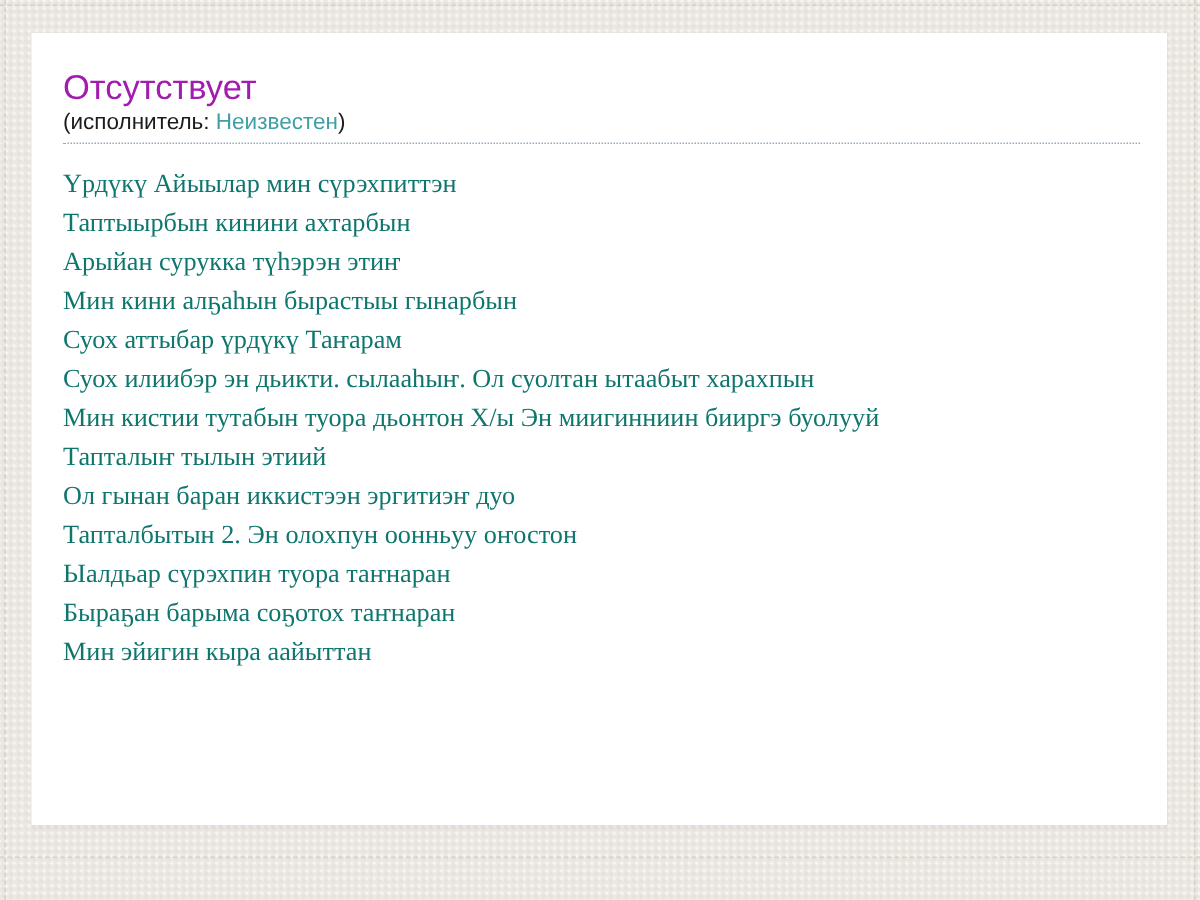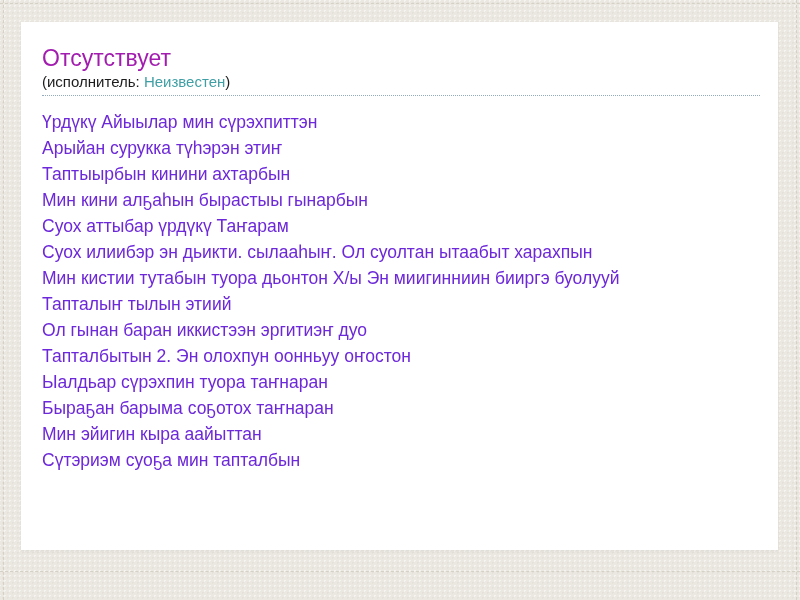--- a/index.html
+++ b/index.html
@@ -65,45 +65,45 @@
   .separator {
     border: none;
     border-bottom: 1px dotted #93aabd;
     height: 0;
     margin: 4px 0 0 0;
   }
   .lyrics {
     margin-top: 13px;
     font-size: 17.5px;
     line-height: 26px;
-    color: #6d28d9;
+    color: #0f766e;
     white-space: nowrap;
+    font-family: Liberation Serif, serif;
   }
 </style>
 </head>
 <body>
 
 <div class="stitch-h" style="top:3px;"></div>
 <div class="stitch-h" style="top:571px;"></div>
 <div class="stitch-v" style="left:3px;"></div>
 <div class="stitch-v" style="left:796px;"></div>
 
 <div class="card">
   <h1 class="song-title">Отсутствует</h1>
   <div class="song-subtitle"><span>(исполнитель: </span><a class="artist-link">Неизвестен</a><span>)</span></div>
   <div class="separator"></div>
   <div class="lyrics">
       <div>Үрдүкү Айыылар мин сүрэхпиттэн</div>
+      <div>Таптыырбын кинини ахтарбын</div>
       <div>Арыйан сурукка түһэрэн этиҥ</div>
-      <div>Таптыырбын кинини ахтарбын</div>
       <div>Мин кини алҕаһын бырастыы гынарбын</div>
       <div>Суох аттыбар үрдүкү Таҥарам</div>
       <div>Суох илиибэр эн дьикти. сылааһыҥ. Ол суолтан ытаабыт харахпын</div>
       <div>Мин кистии тутабын туора дьонтон Х/ы Эн миигинниин бииргэ буолууй</div>
       <div>Тапталыҥ тылын этиий</div>
       <div>Ол гынан баран иккистээн эргитиэҥ дуо</div>
       <div>Тапталбытын 2. Эн олохпун оонньуу оҥостон</div>
       <div>Ыалдьар сүрэхпин туора таҥнаран</div>
       <div>Быраҕан барыма соҕотох таҥнаран</div>
       <div>Мин эйигин кыра аайыттан</div>
-      <div>Сүтэриэм суоҕа мин тапталбын</div>
     </div>
 </div>
 
 </body></html>

